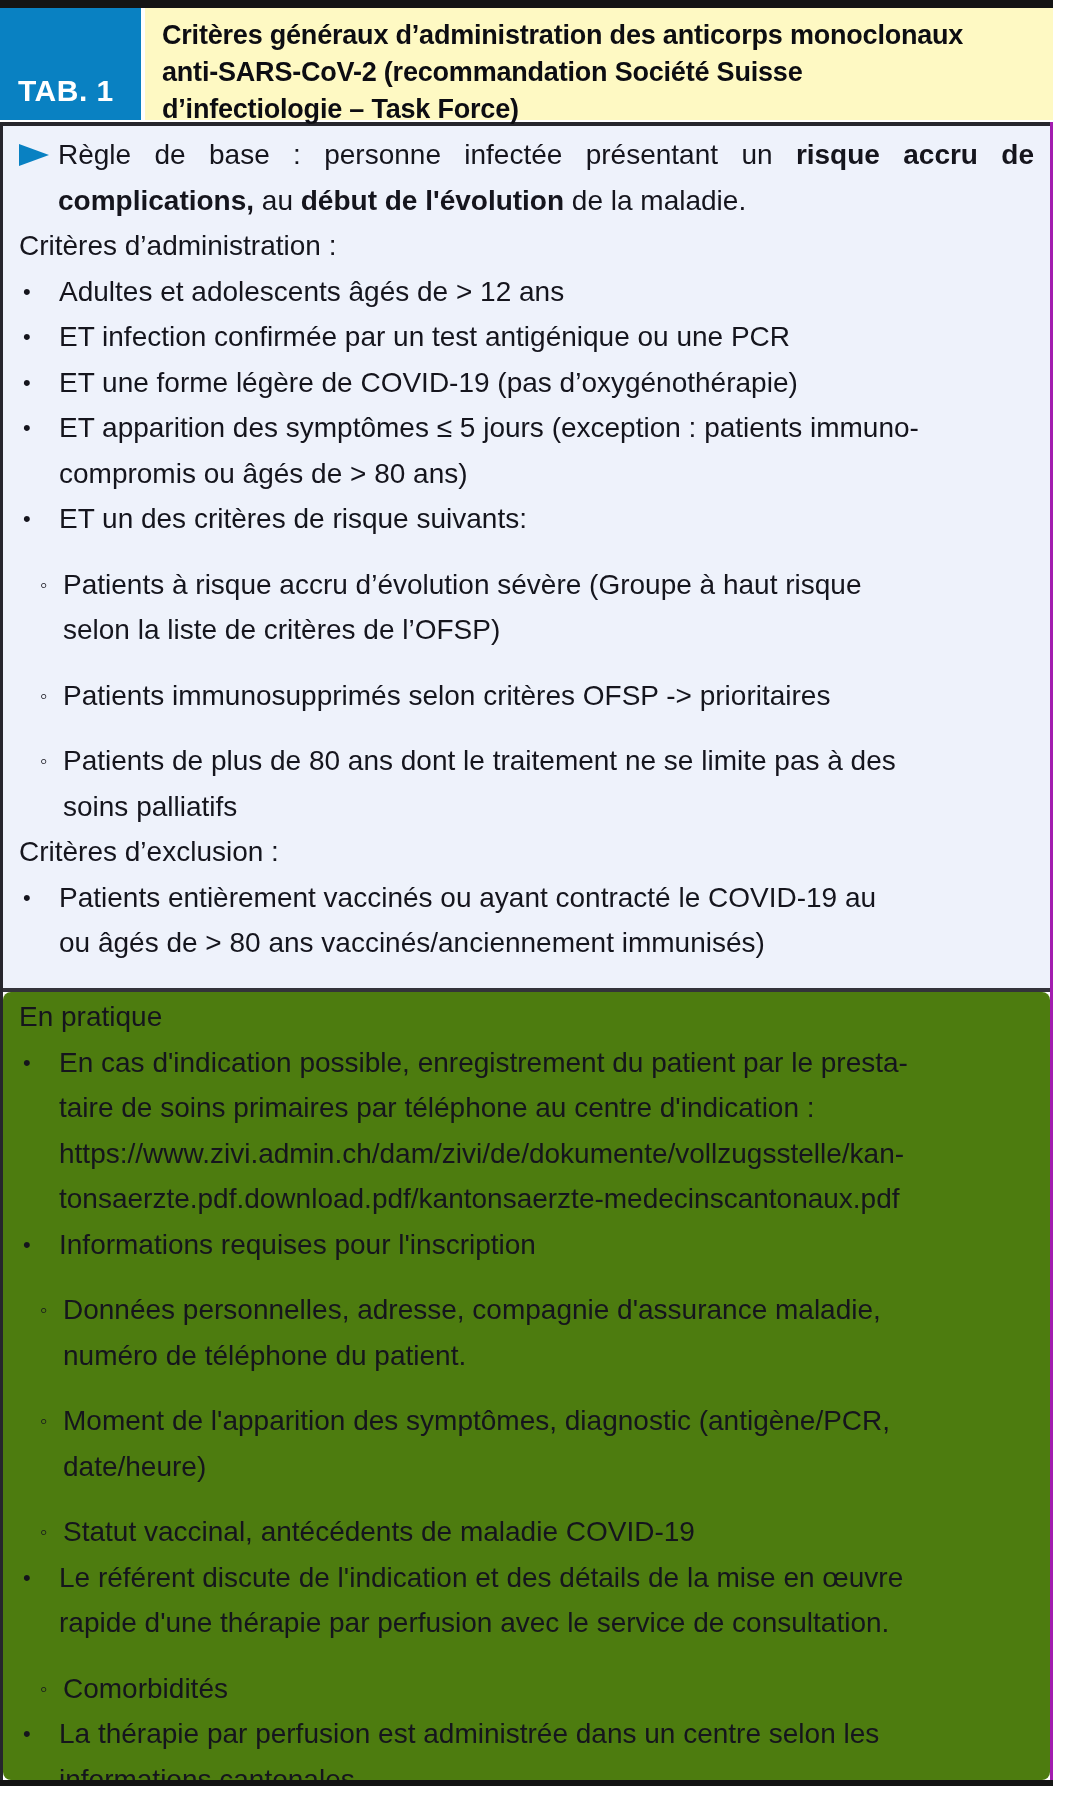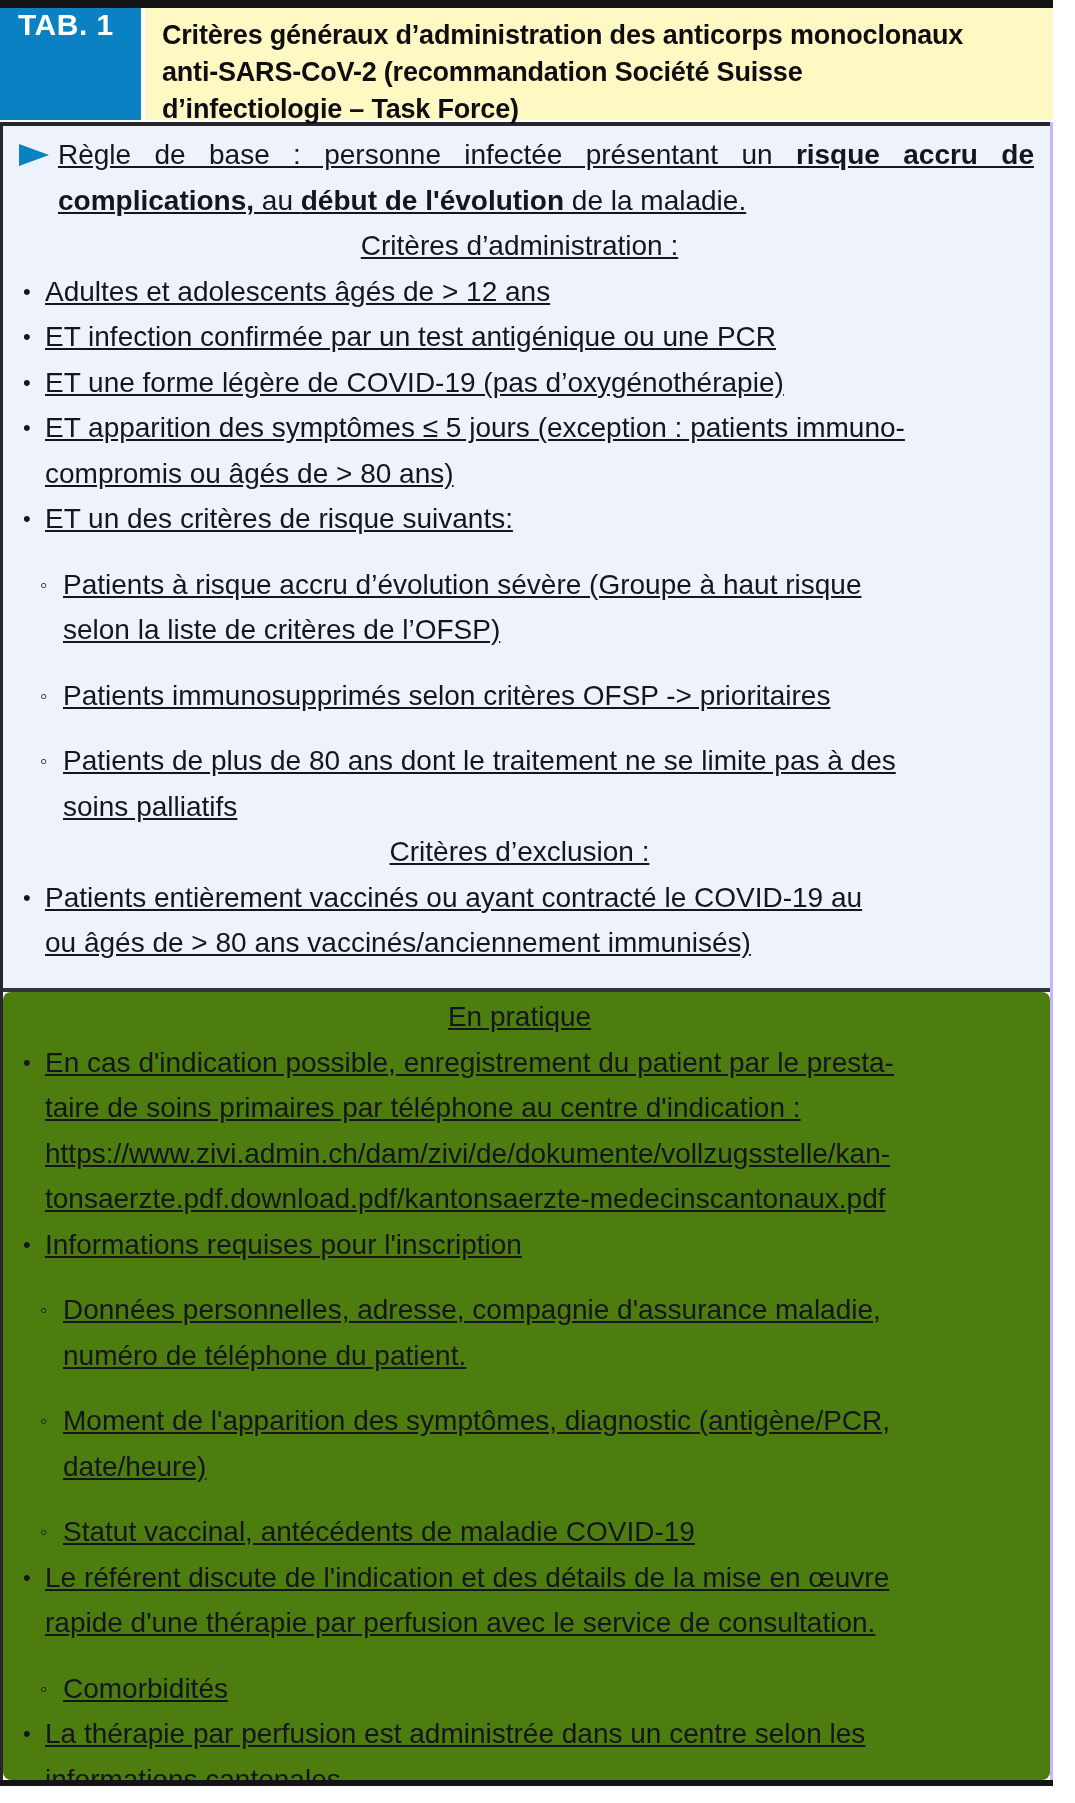--- a/index.html
+++ b/index.html
@@ -10,59 +10,59 @@
     -webkit-font-smoothing: antialiased;
   }
   .table-card { position: absolute; left: 0; top: 0; width: 1053px; }
 
   .topbar { height: 8px; background: #141414; }
   .bottombar { height: 6px; background: #141414; }
 
   .header-row { display: flex; height: 112px; }
   .tab-box {
     width: 141px; background: #0981c2; color: #ffffff;
-    display: flex; align-items: flex-start;
+    display: flex; align-items: flex-end;
     padding: 0 0 12px 18px; box-sizing: border-box;
     font-weight: bold; font-size: 30px; letter-spacing: 0.5px;
   }
   .header-gap { width: 4px; background: #ffffff; }
   .title-cell {
     flex: 1; background: #fef9c3; box-sizing: border-box;
     padding: 9px 12px 0 17px;
   }
   .title-line {
     font-weight: bold; font-size: 27px; line-height: 37px;
     color: #0d0d12; letter-spacing: -0.2px; white-space: nowrap;
   }
 
   .white-gap { height: 2px; background: #ffffff; }
   .top-border { height: 4px; background: #26262c; }
 
-  .content-wrap { border-left: 3px solid #26262c; border-right: 3px solid #c4b5fd; text-decoration: underline; }
+  .content-wrap { border-left: 3px solid #26262c; border-right: 3px solid #a21caf; }
 
   .body-section { height: 856px; background: #eef2fb; padding-top: 6px; box-sizing: content-box; overflow: hidden; }
   .divider { height: 4px; background: #33333a; }
   .practice-section { height: 786px; background: #4d7c0f; padding-top: 2px; overflow: hidden; border-radius: 8px; }
 
   .line { line-height: 45.5px; font-size: 28px; white-space: nowrap; }
 
-  .l0 { padding-right: 14px; text-align: center; }
+  .l0 { padding-left: 16px; padding-right: 14px; }
 
   .rule { position: relative; padding-left: 55px; padding-right: 16px; }
   .rule .jline { text-align: justify; text-align-last: justify; white-space: normal; }
   .arrow {
     position: absolute; left: 16px; top: 12px; width: 0; height: 0;
     border-left: 30px solid #0981c2;
     border-top: 11px solid transparent;
     border-bottom: 11px solid transparent;
   }
   .b { font-weight: bold; }
 
   .item { position: relative; padding-right: 14px; }
-  .item.l1 { padding-left: 42px; }
+  .item.l1 { padding-left: 56px; }
   .item.l2 { padding-left: 60px; margin-top: 20px; }
   .item.l1::before {
     content: "\2022"; position: absolute; left: 20px; top: 0;
     line-height: 45.5px; font-size: 22px; color: #15151d;
   }
   .item.l2::before {
     content: "\25E6"; position: absolute; left: 37px; top: 0;
     line-height: 45.5px; font-size: 21px; color: #15151d;
   }
 </style>

